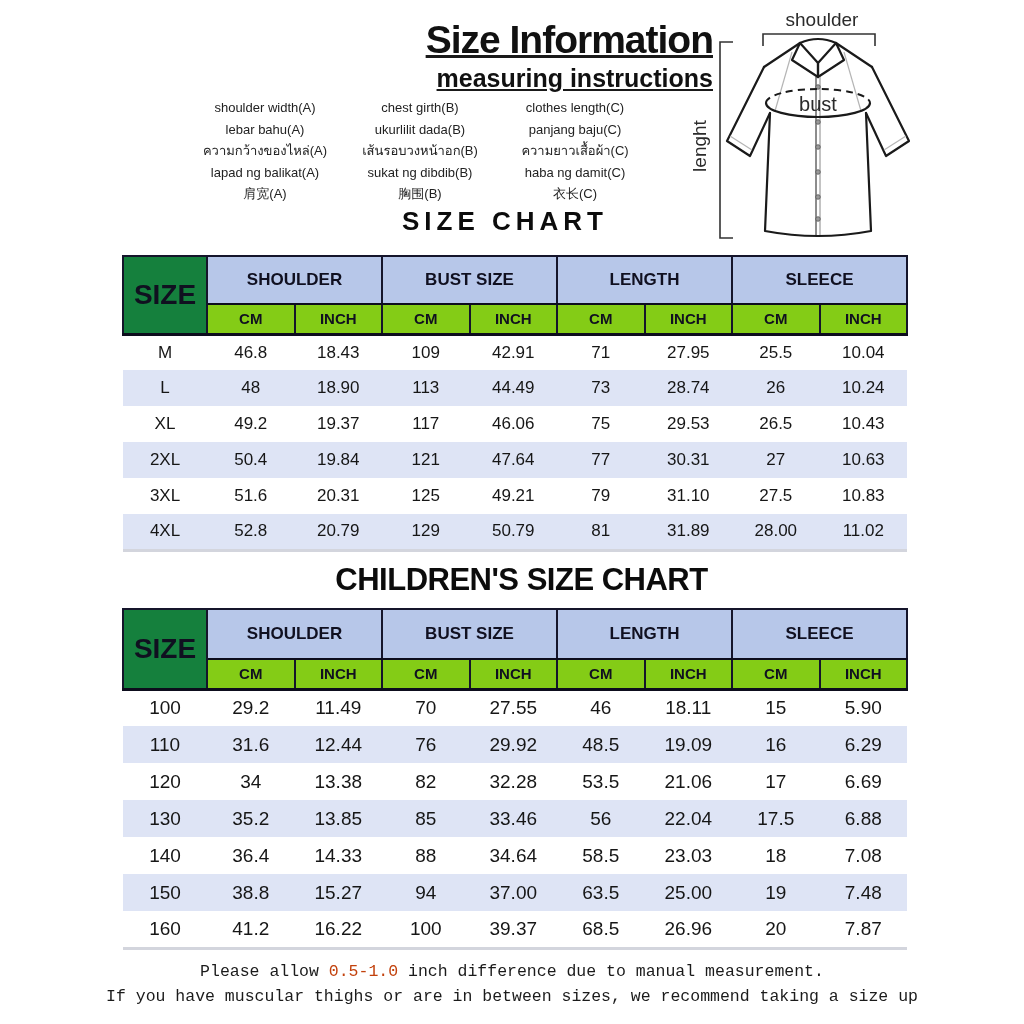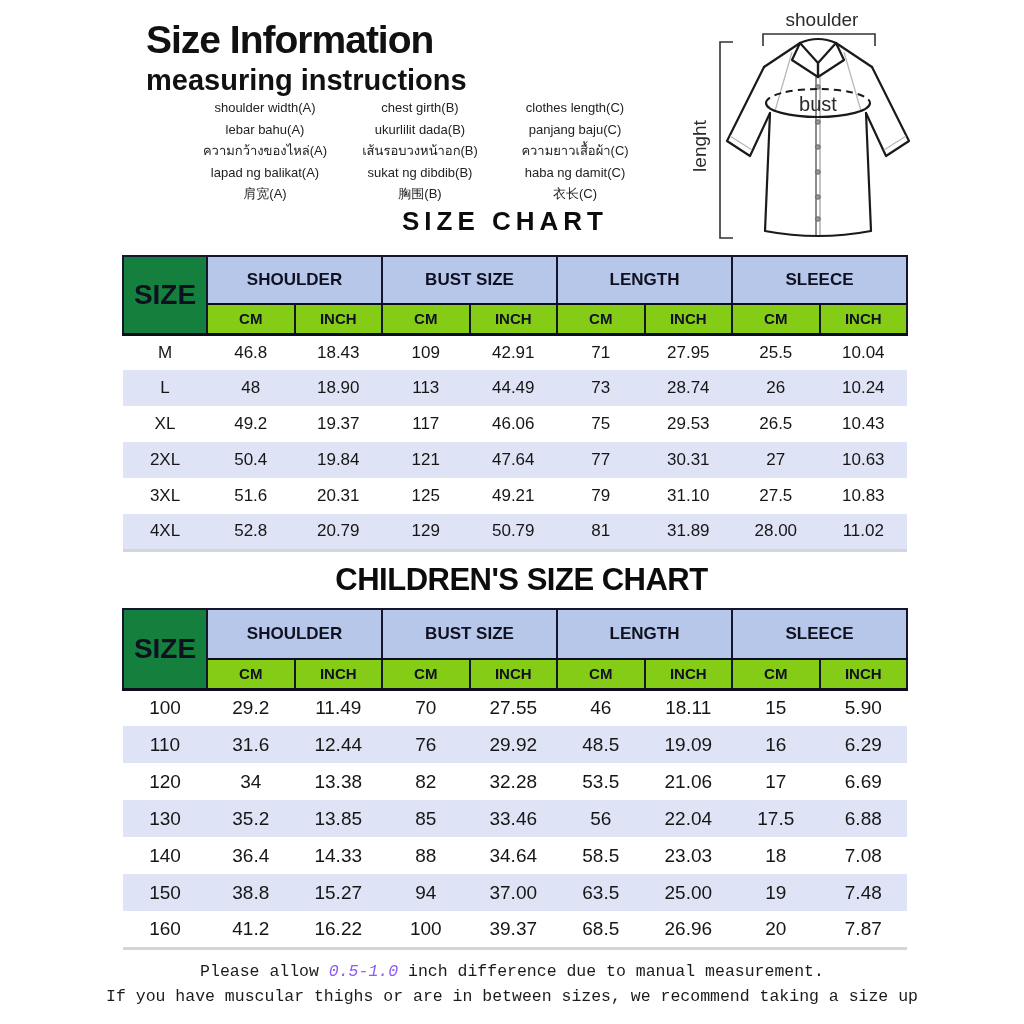--- a/index.html
+++ b/index.html
@@ -9,32 +9,33 @@
     position: relative;
     width: 1024px;
     height: 1024px;
     background: #ffffff;
     overflow: hidden;
   }
 
   
   .title-block {
     position: absolute;
-    left: 146px; top: 18px;
+    left: 133px; top: 18px;
     width: 580px;
-    text-align: left;
+    text-align: right;
+    text-decoration: underline;
   }
   .main-title {
     font-size: 39px;
     font-weight: bold;
     letter-spacing: -1px;
     color: #111;
   }
   .sub-title {
-    font-size: 29px;
+    font-size: 25px;
     font-weight: bold;
     color: #111;
     margin-top: 2px;
   }
   .lang-col {
     position: absolute;
     top: 97px;
     text-align: center;
     font-size: 13px;
     line-height: 21.5px;
@@ -115,21 +116,21 @@
     left: 0;
     width: 1024px;
     text-align: center;
     font-family: "Liberation Mono", monospace;
     font-size: 16.5px;
     color: #1b1b1b;
     white-space: nowrap;
   }
   .footer-line-1 { top: 962px; }
   .footer-line-2 { top: 987px; }
-  .footer-highlight { color: #8b5cf6; font-style: italic; }
+  .footer-highlight { color: #c2410c; }
 
   svg text { font-family: "Liberation Sans", sans-serif; fill: #2b2b2b; }
 </style>
 </head>
 <body>
 
 <div class="page">
 
   <div class="title-block">
     <div class="main-title">Size Information</div>

